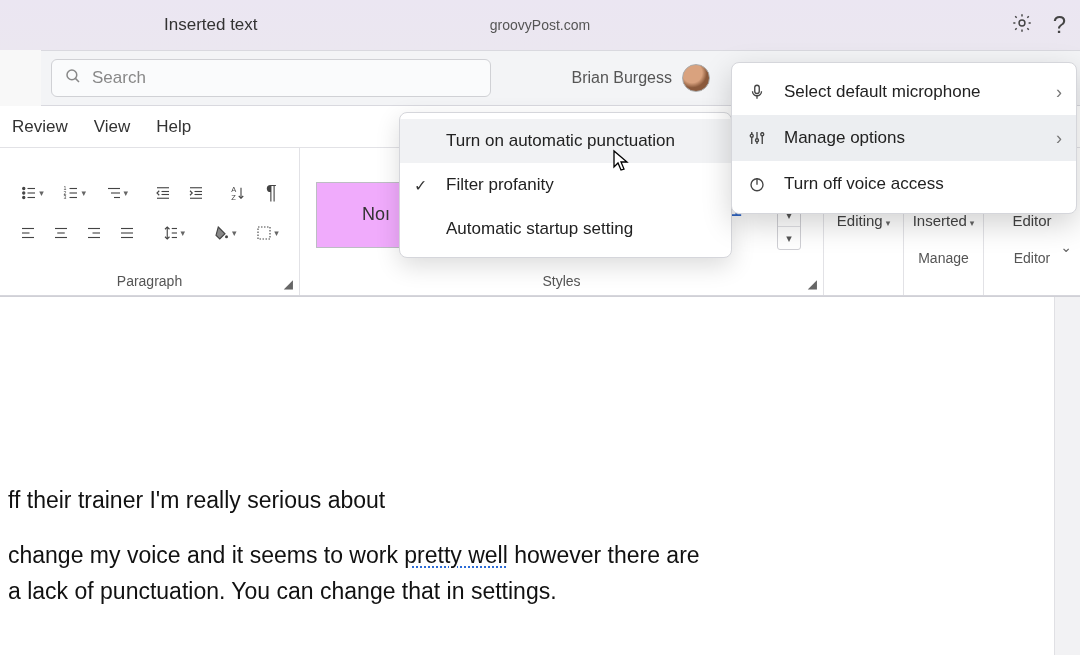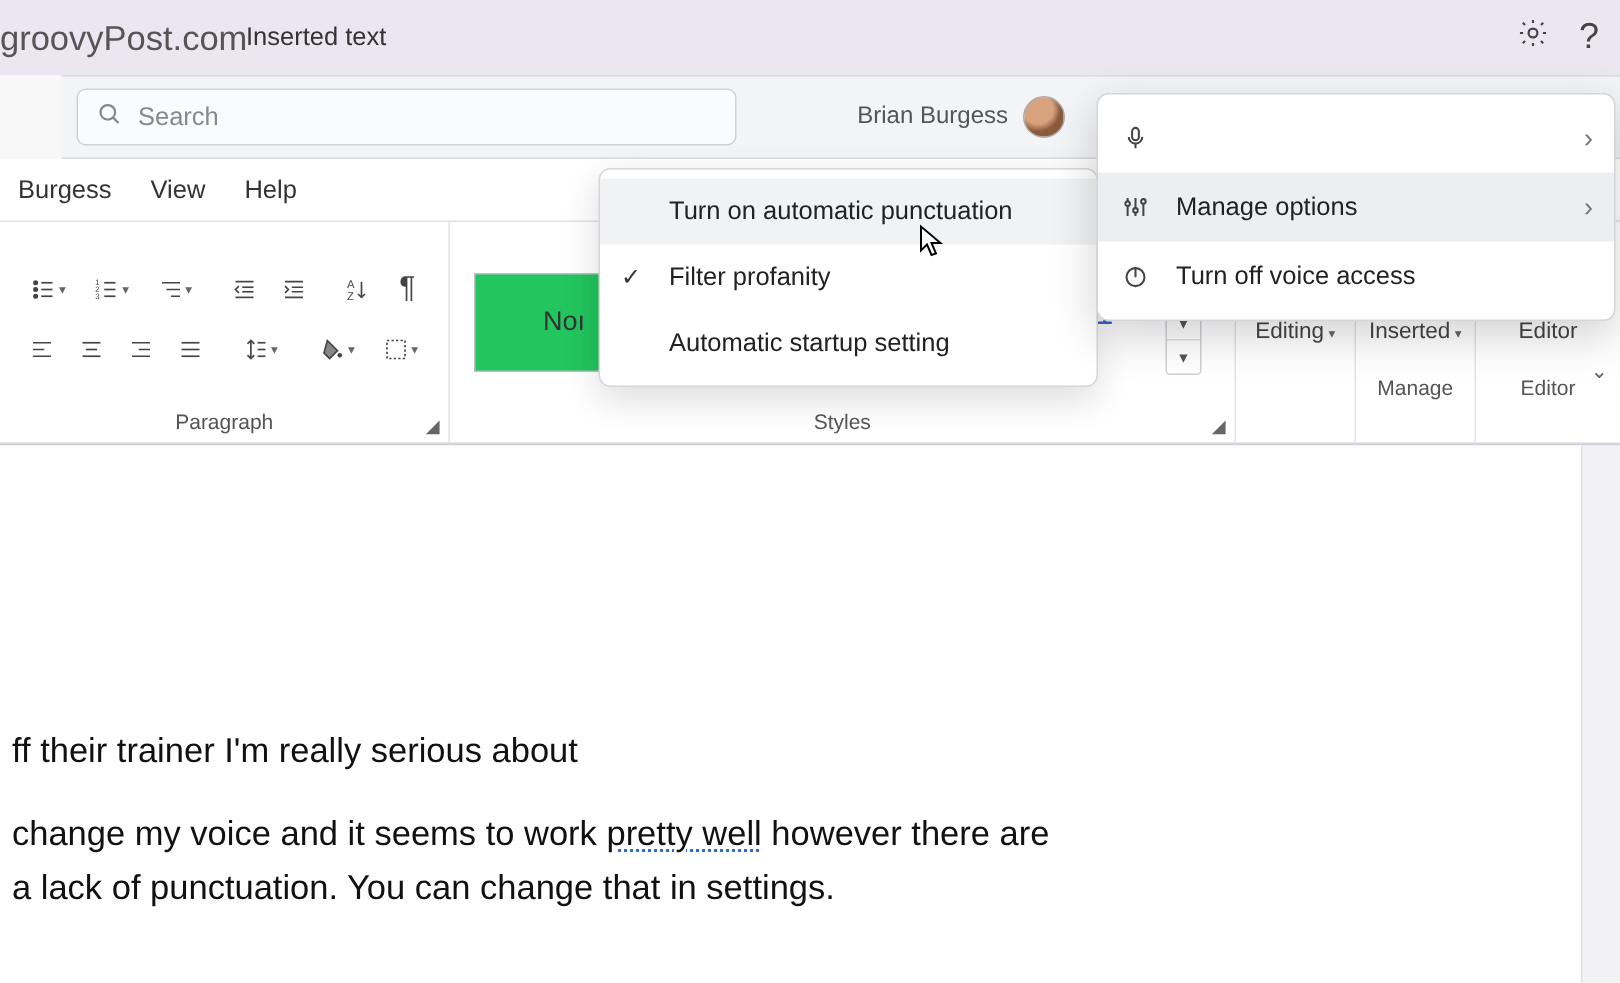--- a/index.html
+++ b/index.html
@@ -1,20 +1,20 @@
 <!DOCTYPE html>
 <html><head>
 <meta charset="utf-8">
 <style>
   * { box-sizing: border-box; margin: 0; padding: 0; font-family: "Segoe UI", Arial, sans-serif; }
   body { width: 1080px; height: 655px; background: #f8f8f8; overflow: hidden; position: relative; }
 
   
   .titlebar { height: 50px; background: linear-gradient(#ebe6f2, #ebe7f0); display: flex; align-items: center; position: relative; padding: 16px 14px; }
-  .titlebar .title-center { position: absolute; left: 0; right: 0; text-align: left; font-size: 23px; color: #555; }
+  .titlebar .title-center { position: absolute; left: 0; right: 0; text-align: center; font-size: 14px; color: #555; }
   .titlebar .title-left { font-size: 17px; color: #333; margin-left: 150px; }
   .titlebar .right-icons { margin-left: auto; display: flex; gap: 20px; align-items: center; color: #444; }
   .titlebar .right-icons .icon { font-size: 20px; cursor: pointer; }
 
   
   .searchrow { height: 56px; background: #f3f4f6; border-top: 1px solid #d9d9df; border-bottom: 1px solid #d9d9df; display: flex; align-items: center; padding: 0 10px; position: relative; margin-left: 41px; }
   .searchbox { width: 440px; height: 38px; border: 1px solid #d0d1d5; border-radius: 6px; background: #fafbfc; display: flex; align-items: center; padding: 0 12px; color: #888; font-size: 17px; gap: 10px; }
   .account { margin-left: auto; margin-right: 360px; display: flex; align-items: center; gap: 10px; color: #555; font-size: 16px; padding-left: 24px; }
   .avatar { width: 28px; height: 28px; border-radius: 50%; background: radial-gradient(circle at 35% 30%, #d9a27e 0 40%, #8b5a3c 60% 100%); border: 1px solid #aaa; position: relative; overflow: hidden; }
 
@@ -32,21 +32,21 @@
   
   .para-group { width: 300px; }
   .btnrow { display: flex; gap: 2px; align-items: center; }
   .rb { width: 34px; height: 30px; display: inline-flex; align-items: center; justify-content: center; color: #444; font-size: 16px; cursor: pointer; border-radius: 3px; position: relative; }
   .rb svg { width: 18px; height: 18px; stroke: #444; fill: none; stroke-width: 1.5; }
   .rb.wide { width: 44px; }
   .rb .caret { font-size: 9px; margin-left: 1px; color: #666; }
 
   
   .styles-group { flex: 1; min-width: 0; }
-  .style-box { border: 1px solid #bdbdc4; width: 120px; height: 66px; display: flex; align-items: center; justify-content: center; font-size: 18px; color: #333; background: #22c55e; margin-left: 4px; margin-top: 4px; }
+  .style-box { border: 1px solid #bdbdc4; width: 120px; height: 66px; display: flex; align-items: center; justify-content: center; font-size: 18px; color: #333; background: #f0abfc; margin-left: 4px; margin-top: 4px; }
   .styles-arrows { position: absolute; right: 10px; top: 26px; width: 24px; border: 1px solid #cfcfd4; border-radius: 3px; display: flex; flex-direction: column; background: #fff; }
   .styles-arrows div { height: 22px; display: flex; align-items: center; justify-content: center; font-size: 11px; color: #555; cursor: pointer; border-bottom: 1px solid #e0e0e4; }
   .styles-arrows div:last-child { border-bottom: none; }
   .style-extra { position: absolute; left: 418px; top: 40px; font-size: 22px; color: #3268c9; }
 
   
   .small-group { width: 80px; align-items: center; }
   .small-group .vbtn { display: flex; flex-direction: column; align-items: center; justify-content: center; gap: 6px; height: 90px; cursor: pointer; color: #444; font-size: 15px; width: 100%; }
   .small-group .vbtn .icon { font-size: 24px; color: #3268c9; }
   .vbtn .caret-sm { font-size: 9px; color: #666; margin-left: 3px; }
@@ -104,21 +104,21 @@
     </span>
     <span>Search</span>
   </div>
   <div class="account">
     <span>Brian Burgess</span>
     <span class="avatar"></span>
   </div>
 </div>
 
 <div class="tabrow">
-  <span class="tab">Burgess</span>
+  <span class="tab">Review</span>
   <span class="tab">View</span>
   <span class="tab">Help</span>
 </div>
 
 <div class="ribbon">
 
   <div class="group para-group">
     <div class="group-body">
       <div class="btnrow">
         <span class="rb wide">
@@ -331,20 +331,21 @@
 
 <div class="mainmenu">
   <div class="mi">
     <span class="mico">
       <svg width="18" height="18" viewBox="0 0 24 24" fill="none" stroke="#444" stroke-width="1.8">
           <rect x="9" y="3" width="6" height="11" rx="3"></rect>
           <path d="M6 11a6 6 0 0 0 12 0"></path>
           <line x1="12" y1="17" x2="12" y2="21"></line>
         </svg>
     </span>
+    <span>Select default microphone</span>
     <span class="chev">›</span>
   </div>
   <div class="mi hover">
     <span class="mico">
       <svg width="18" height="18" viewBox="0 0 24 24" fill="none" stroke="#444" stroke-width="1.8">
           <line x1="5" y1="4" x2="5" y2="20"></line>
           <circle cx="5" cy="9" r="2" fill="#fff"></circle>
           <line x1="12" y1="4" x2="12" y2="20"></line>
           <circle cx="12" cy="15" r="2" fill="#fff"></circle>
           <line x1="19" y1="4" x2="19" y2="20"></line>

